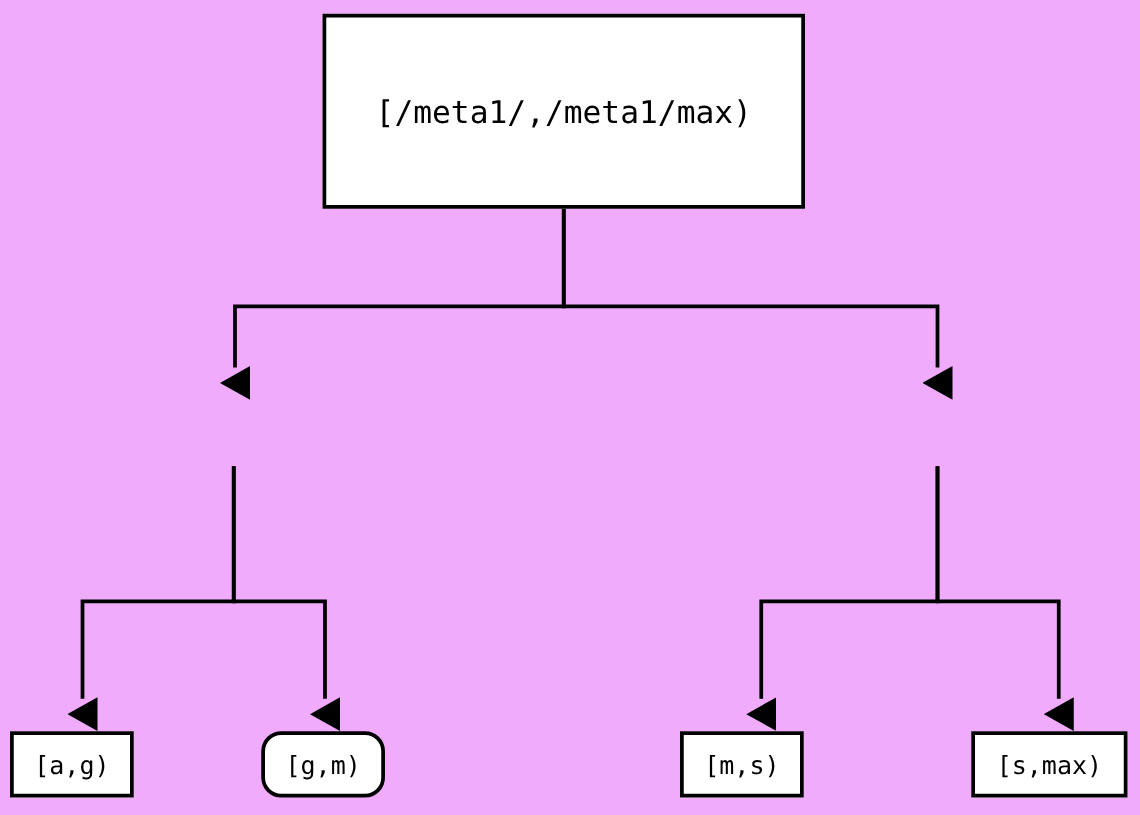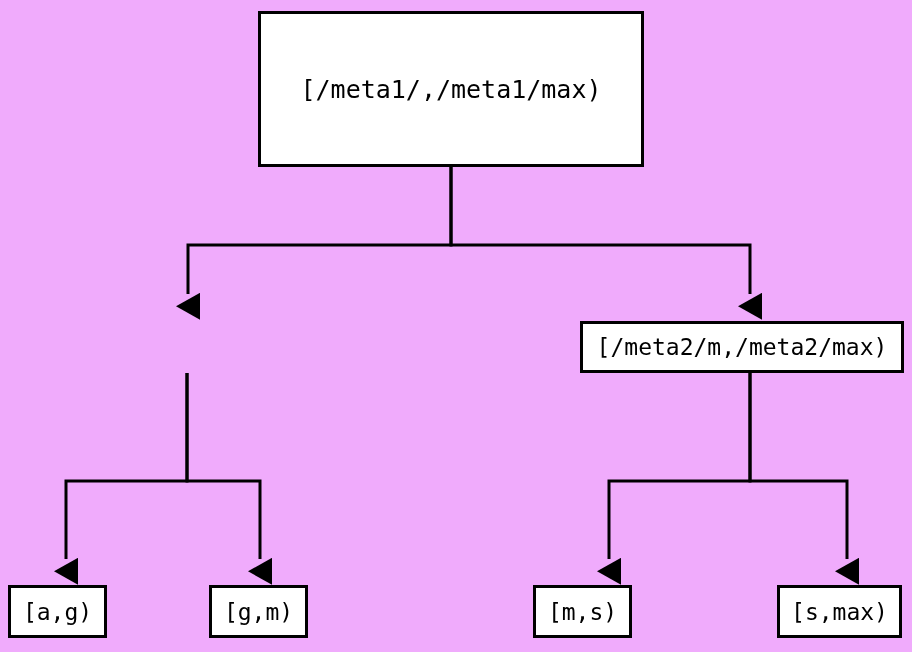--- a/index.html
+++ b/index.html
@@ -64,25 +64,25 @@
   }
   .node-mid-left .node-label,
   .node-mid-right .node-label {
     font-size: 23px;
   }
   .node-leaf {
     top: 585px;
     height: 53px;
   }
   .node-leaf .node-label {
-    font-size: 23px;
+    font-size: 20px;
   }
   .node-leaf-1 { left: 8px;   width: 99px; }
-  .node-leaf-2 { left: 209px; width: 99px; }
-  .node-leaf-3 { left: 533px; width: 99px; }
+  .node-leaf-2 { left: 209px; width: 99px; border-radius: 16px; }
+  .node-leaf-3 { left: 544px; width: 99px; }
   .node-leaf-4 { left: 777px; width: 125px; justify-content: center; }
 </style>
 </head>
 <body>
 
 <div id="diagram-canvas">
 
   <svg id="connector-layer" viewBox="0 0 912 652" width="912" height="652" xmlns="http://www.w3.org/2000/svg">
     <defs>
       <marker id="arrowhead" markerWidth="9" markerHeight="8" refX="0.4" refY="4" orient="auto" markerUnits="strokeWidth">
@@ -110,23 +110,20 @@
     <g>
       <path d="M 750,373 L 750,481 L 847,481 L 847,559" fill="none" stroke="#000000" stroke-width="3" marker-end="url(#arrowhead)"></path>
     </g>
   </svg>
 
   <div class="node-box node-root">
     <span class="node-label">[/meta1/,/meta1/max)</span>
   </div>
 
 
-  <div class="node-box node-mid-right">
-    <span class="node-label">[/meta2/m,/meta2/max)</span>
-  </div>
 
   <div class="node-box node-leaf node-leaf-1">
     <span class="node-label">[a,g)</span>
   </div>
 
   <div class="node-box node-leaf node-leaf-2">
     <span class="node-label">[g,m)</span>
   </div>
 
   <div class="node-box node-leaf node-leaf-3">

